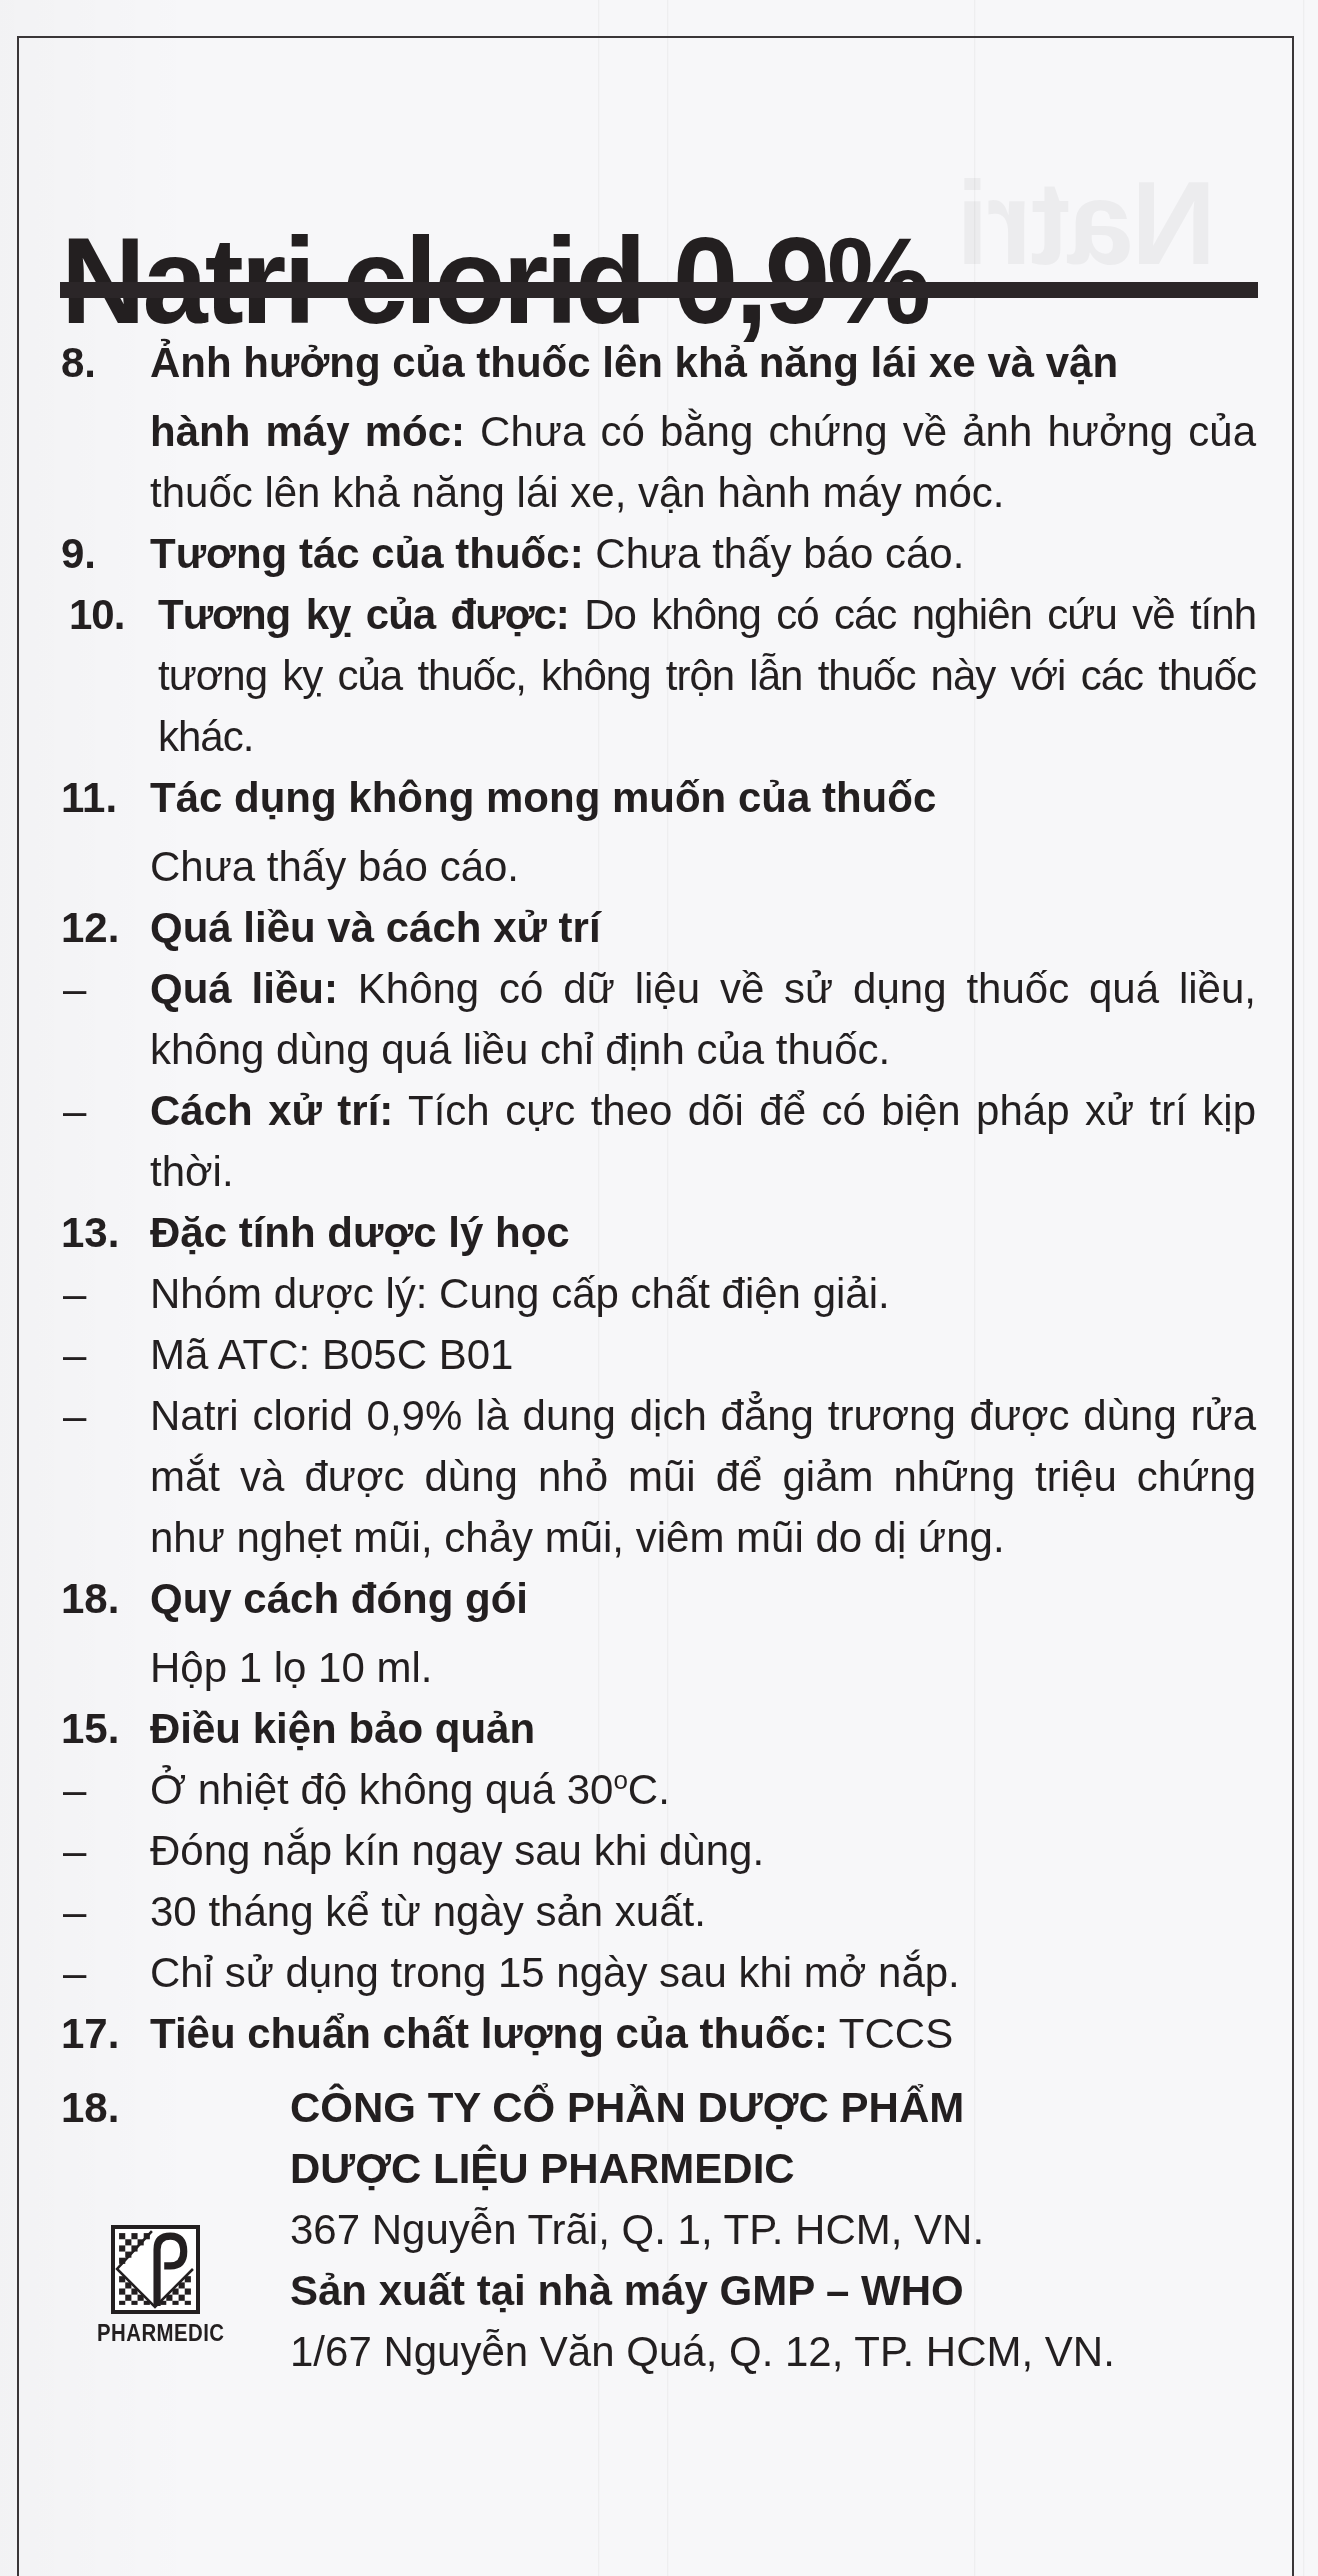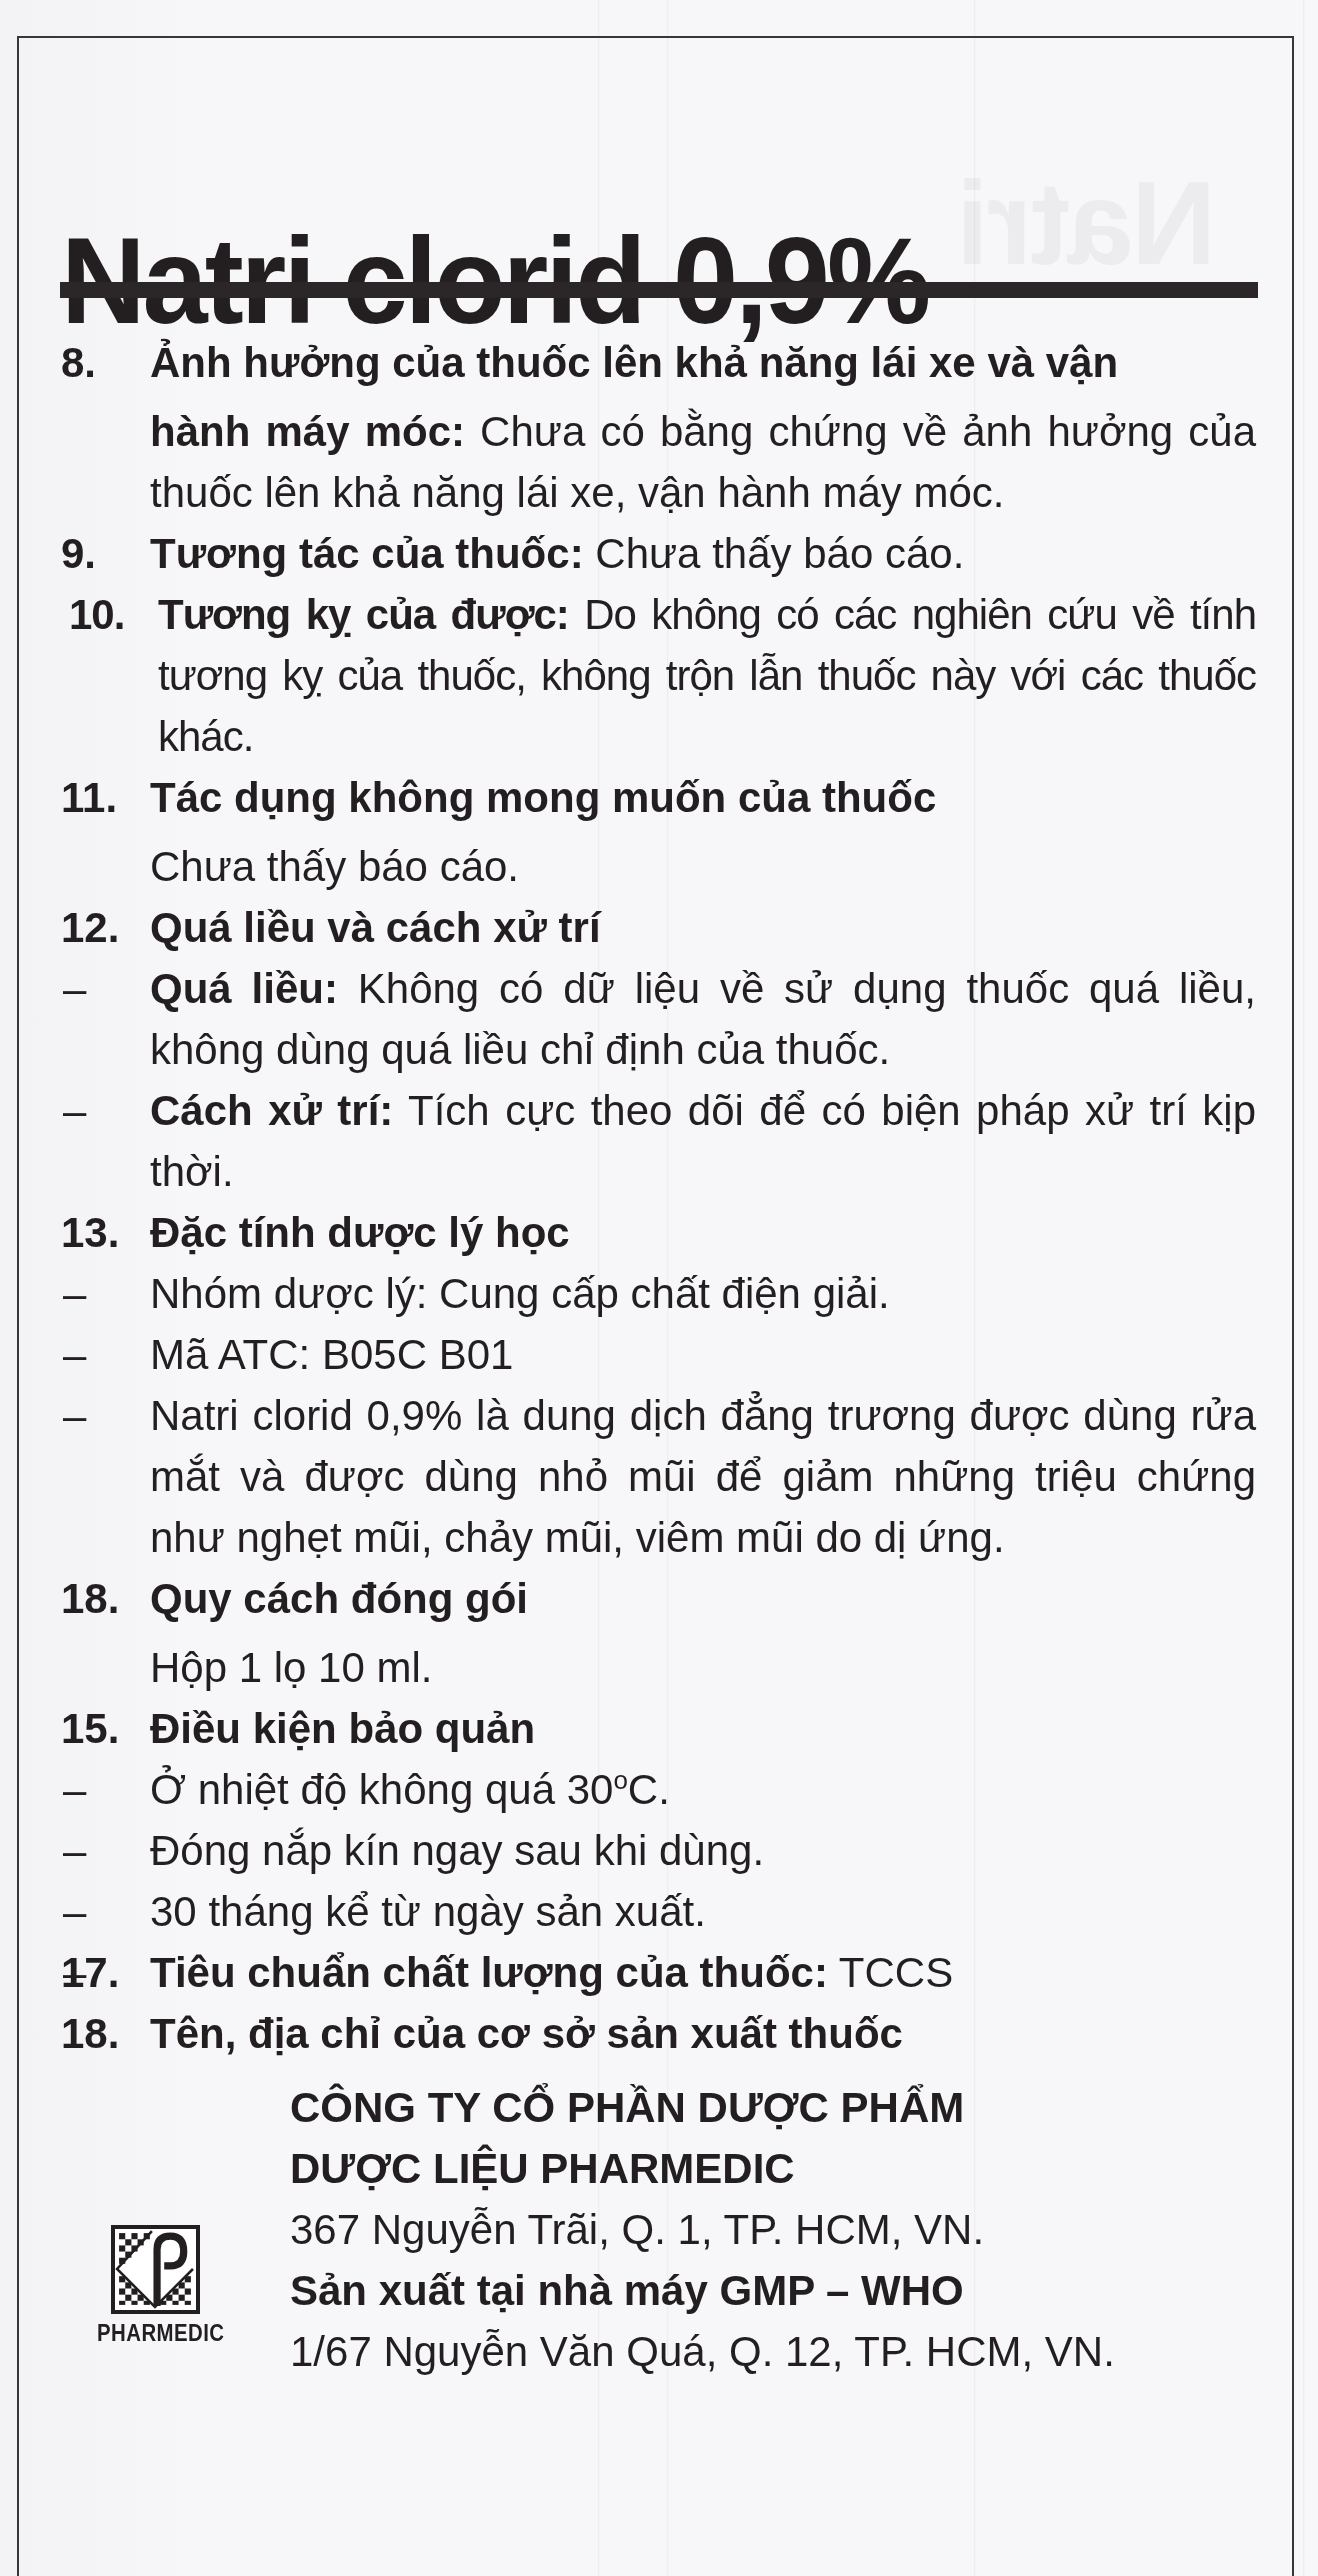--- a/index.html
+++ b/index.html
@@ -271,35 +271,35 @@
     </div>
   </section>
 
   <section class="sec">
     <div class="bullet">
       <span class="dash">–</span>
       <span>30 tháng kể từ ngày sản xuất.</span>
     </div>
     <div class="bullet">
       <span class="dash">–</span>
+      <span>Chỉ sử dụng trong 15 ngày sau khi mở nắp.</span>
     </div>
   </section>
 
   <section class="sec">
     <div class="sec-head">
       <span class="num">17.</span>
       <span class="txt">Tiêu chuẩn chất lượng của thuốc:</span>
       <span>TCCS</span>
     </div>
   </section>
 
   <section class="sec">
     <div class="sec-head">
       <span class="num">18.</span>
-      <span class="txt">Tên, địa chỉ của cơ sở sản xuất thuốc</span>
     </div>
 
     <div class="company">
       <div class="line bold">CÔNG TY CỔ PHẦN DƯỢC PHẨM</div>
       <div class="line bold">DƯỢC LIỆU PHARMEDIC</div>
       <div class="line">367 Nguyễn Trãi, Q. 1, TP. HCM, VN.</div>
       <div class="line bold">Sản xuất tại nhà máy GMP – WHO</div>
       <div class="line">1/67 Nguyễn Văn Quá, Q. 12, TP. HCM, VN.</div>
 
       <div class="logo">

